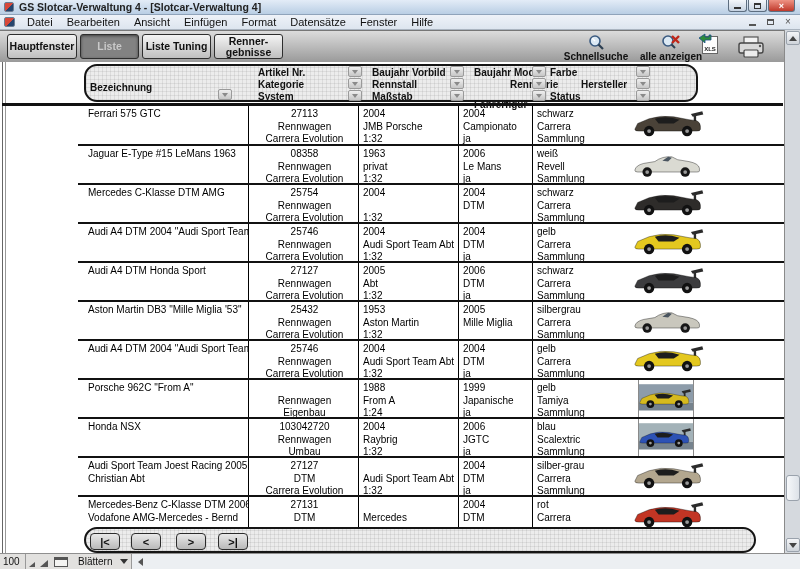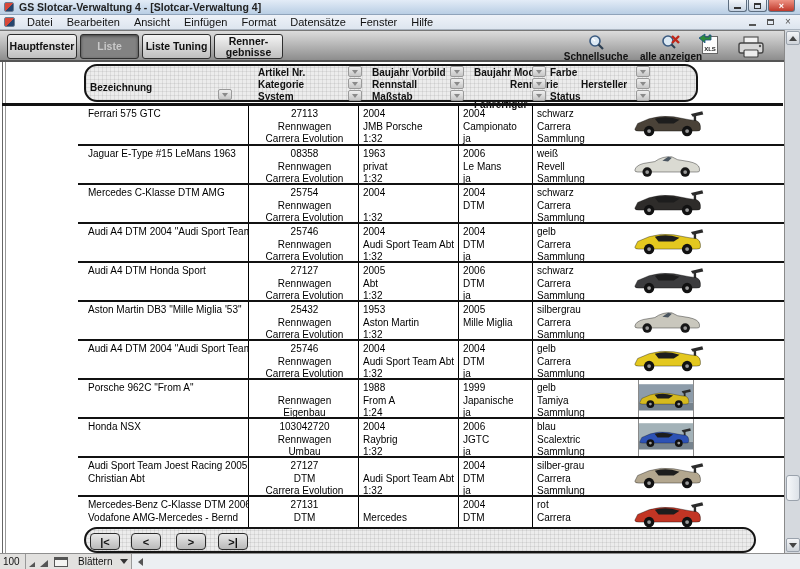--- a/index.html
+++ b/index.html
@@ -28,21 +28,21 @@
     background:linear-gradient(#eef2f8,#dde5ef); border-bottom:1px solid #aab4c0;
     display:flex; align-items:center; font-size:11px; color:#111; }
   .menubar .appicon { width:11px; height:10px; }
   .menu-item { padding:0 7px; height:15px; line-height:15px; cursor:default; }
   .mdibtns { position:absolute; right:6px; top:1px; display:flex; align-items:center; gap:6px; }
   .mdib { width:12px; height:11px; display:flex; align-items:center; justify-content:center; color:#555; font-size:10px; }
   .glyph-min2 { width:7px; height:2px; background:#555; margin-top:6px; }
   .glyph-max2 { width:7px; height:6px; border:1px solid #555; border-top:2px solid #555; }
 
   
-  .toolbar { position:absolute; left:0; top:30px; width:784px; height:32px;
+  .toolbar { position:absolute; left:0; top:30px; width:784px; height:40px;
     background:linear-gradient(#dcdcdc,#8d8d8d); border-top:1px solid #777; border-bottom:2px solid #555; }
   .tab { position:absolute; top:3px; height:25px; border:1px solid #2e2e2e; border-radius:3px;
     background:linear-gradient(#f4f4f4,#bfbfbf); font-size:10.5px; font-weight:bold; color:#111;
     display:flex; align-items:center; justify-content:center; text-align:center;
     white-space:pre-line; line-height:11px; cursor:pointer; }
   .tab.active { background:#828282; color:#c9c9c9; box-shadow:inset 0 1px 3px rgba(0,0,0,.5); }
   .tool { position:absolute; display:flex; flex-direction:column; align-items:center; cursor:pointer; }
   .tool .lbl { font-size:10px; font-weight:bold; color:#111; margin-top:1px; }
   .xlsdoc { width:16px; height:18px; background:#fdfdfd; border:1px solid #666; position:relative;
     display:flex; align-items:flex-end; justify-content:center; }

